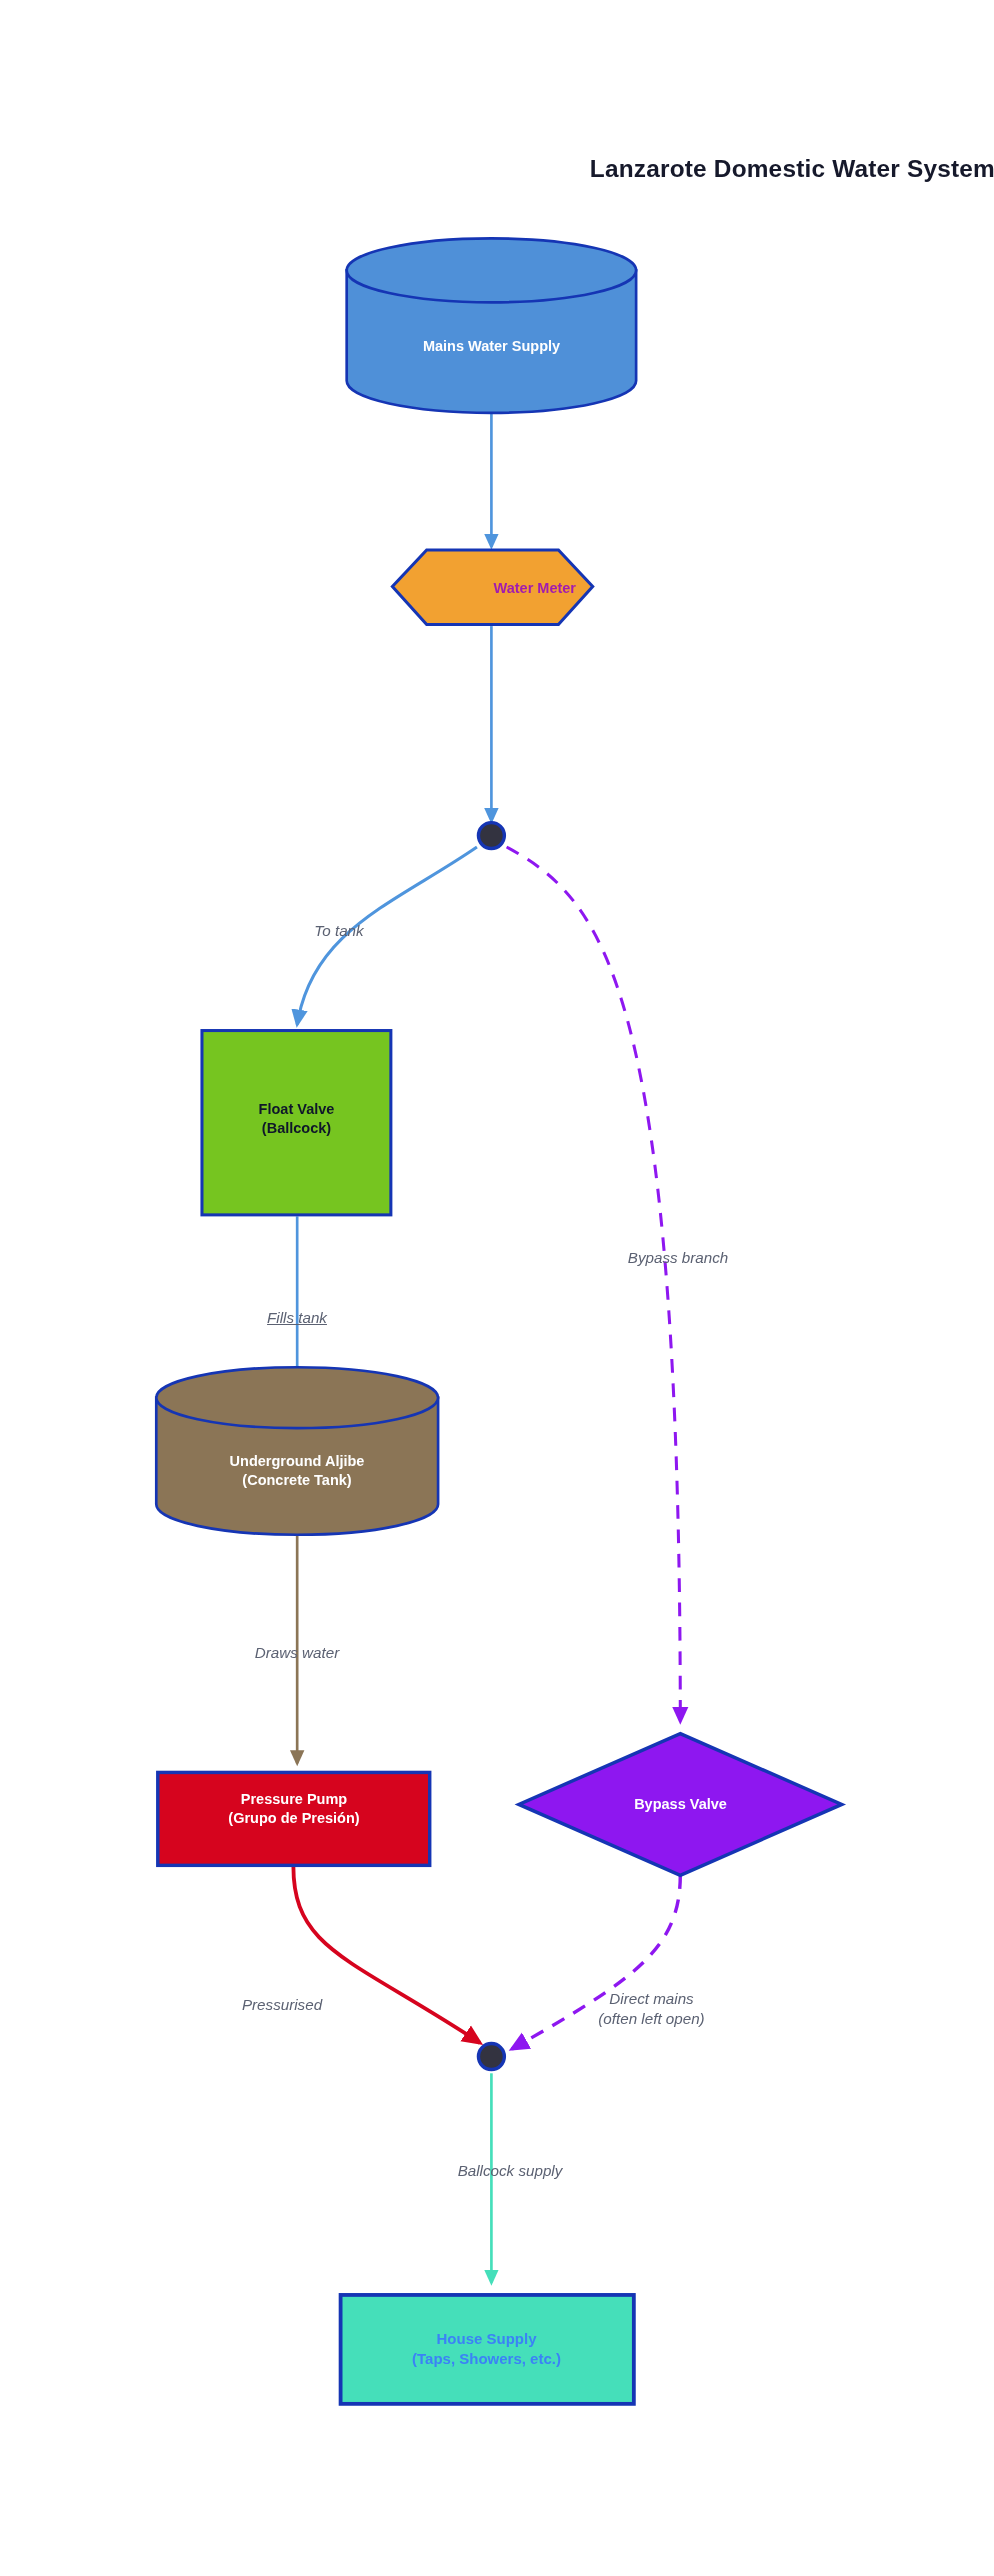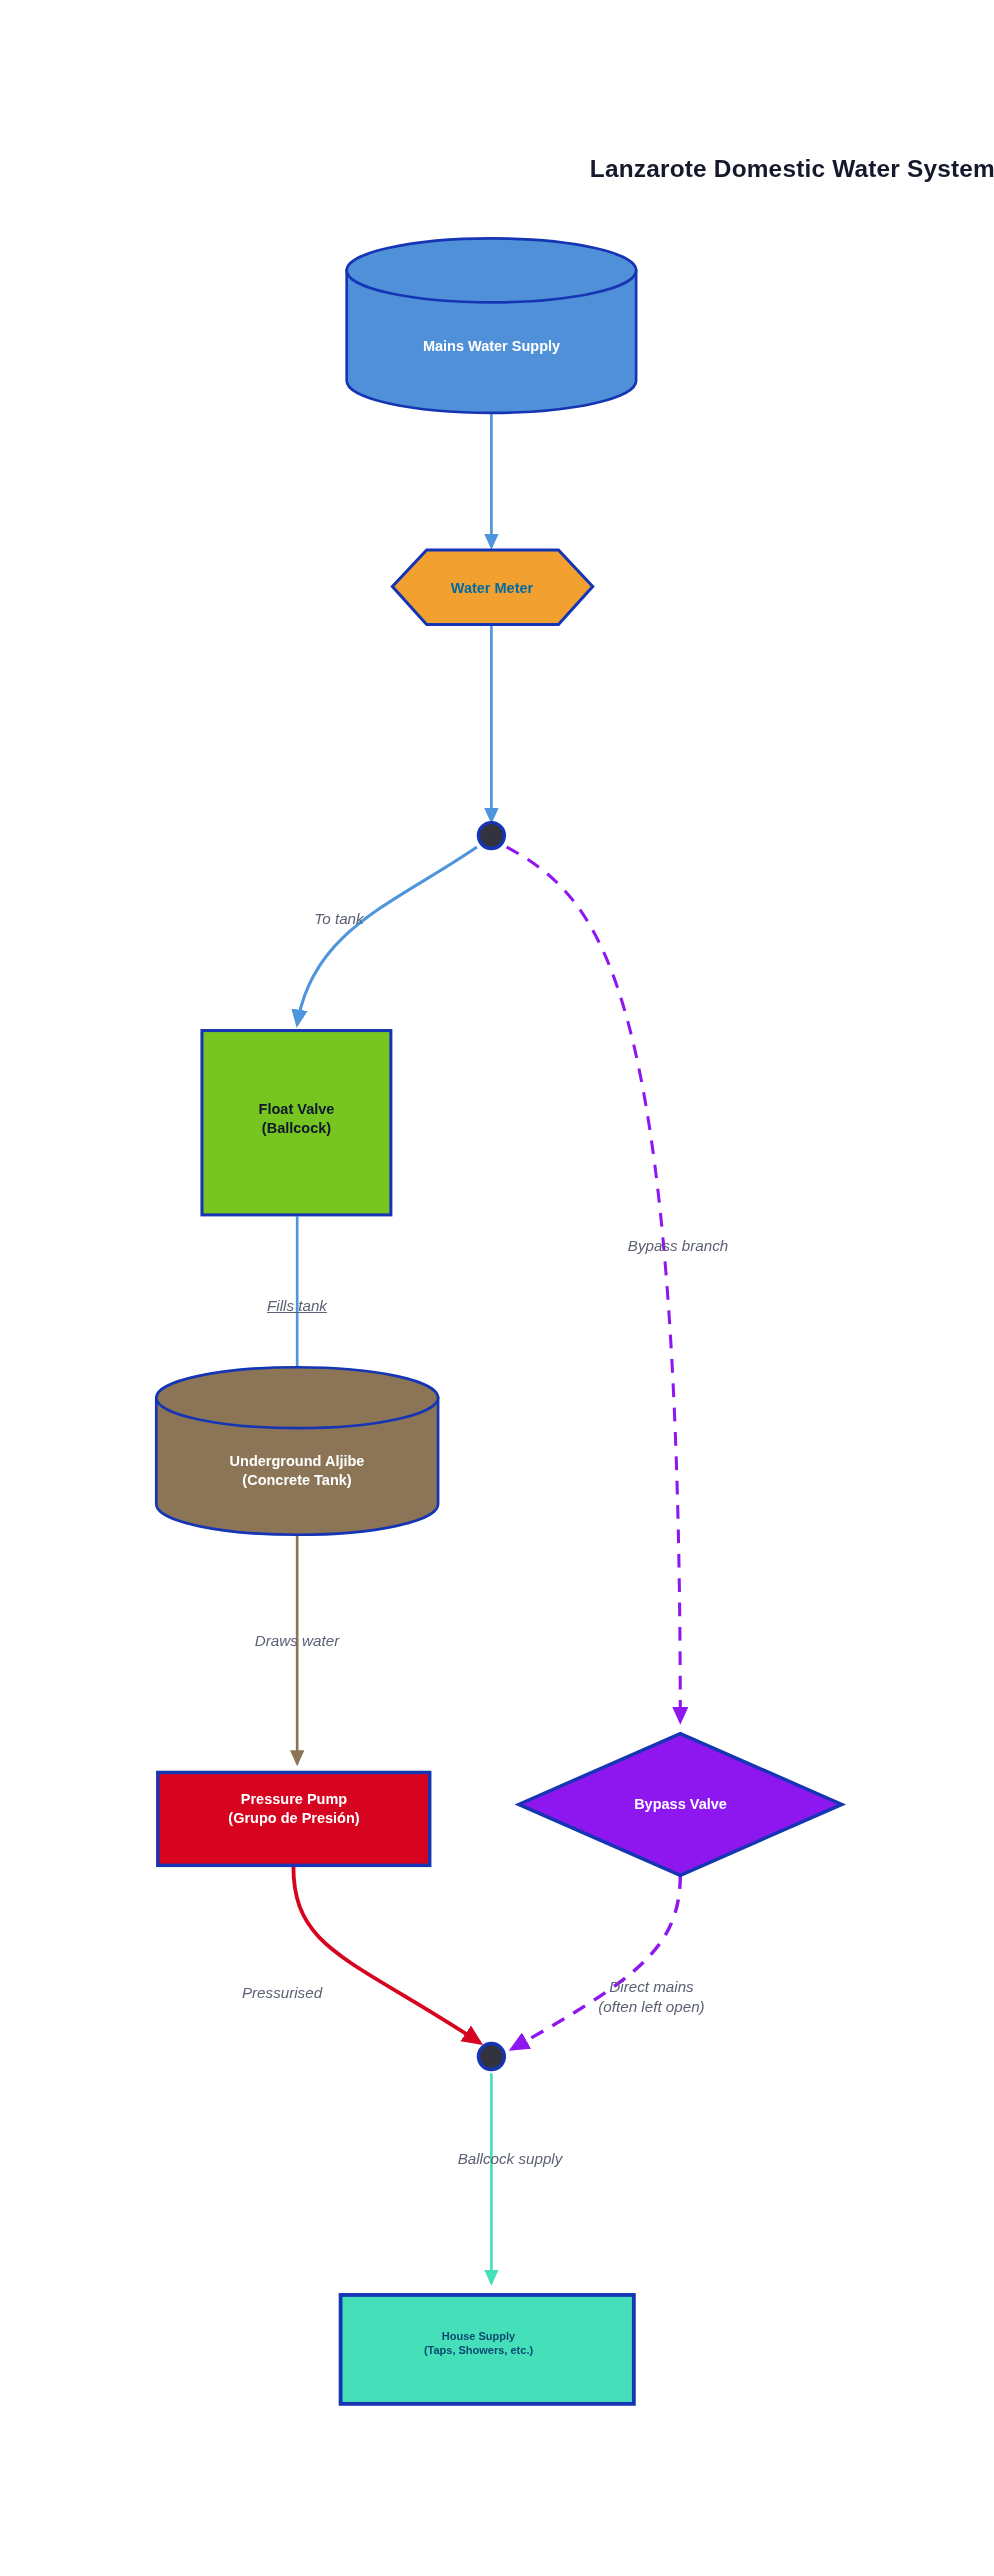--- a/index.html
+++ b/index.html
@@ -50,20 +50,21 @@
   }
   .edge-label {
     position: absolute;
     text-align: center;
     font-style: italic;
     font-size: 15.2px;
     color: #5b6172;
     line-height: 1.3;
     white-space: pre-line;
     pointer-events: none;
+    margin-top: 12px;
   }
 </style>
 </head>
 <body>
 
 <div id="diagram-root">
 
   <div class="diagram-title">Lanzarote Domestic Water System</div>
 
   <svg class="flow" viewBox="0 0 1306 3382" xmlns="http://www.w3.org/2000/svg">
@@ -155,34 +156,34 @@
       <circle cx="645" cy="2700" r="17" fill="#333340" stroke="#1535b4" stroke-width="4.5"></circle>
     </g>
 
     <g>
       <rect x="447" y="3013" width="385" height="143" fill="#45dfba" stroke="#1535b4" stroke-width="5"></rect>
     </g>
   </svg>
 
   <div class="node-label" style="left:347px; top:337px; width:289px; font-size:14.5px; color:#ffffff;">Mains Water Supply</div>
 
-  <div class="node-label" style="left:392px; top:579px; width:200px; font-size:14.5px; color:#0369a1;">Water Meter</div>
+  <div class="node-label" style="left:376px; top:579px; width:200px; font-size:14.5px; color:#a21caf;text-align:right;">Water Meter</div>
 
   <div class="node-label" style="left:202px; top:1100px; width:189px; font-size:14.5px; color:#0f172a;">Float Valve
 (Ballcock)</div>
 
   <div class="node-label" style="left:158px; top:1790px; width:272px; font-size:14.5px; color:#ffffff;">Pressure Pump
 (Grupo de Presión)</div>
 
   <div class="node-label" style="left:156px; top:1452px; width:282px; font-size:14.5px; color:#ffffff;">Underground Aljibe
 (Concrete Tank)</div>
 
   <div class="node-label" style="left:519px; top:1795px; width:323px; font-size:14.5px; color:#ffffff;">Bypass Valve</div>
 
-  <div class="node-label" style="left:332px; top:2329px; width:293px; font-size:11px; color:#0c4a6e;">House Supply
+  <div class="node-label" style="left:340px; top:2329px; width:293px; font-size:15px; color:#3b82f6;">House Supply
 (Taps, Showers, etc.)</div>
 
   <div class="edge-label" style="left:255px; top:909px; width:168px;">To tank</div>
 
   <div class="edge-label" style="left:602px; top:1236px; width:152px;">Bypass branch</div>
 
   <div class="edge-label" style="left:221px; top:1296px; width:152px;text-decoration:underline;">Fills tank</div>
 
   <div class="edge-label" style="left:221px; top:1631px; width:152px;">Draws water</div>
 

